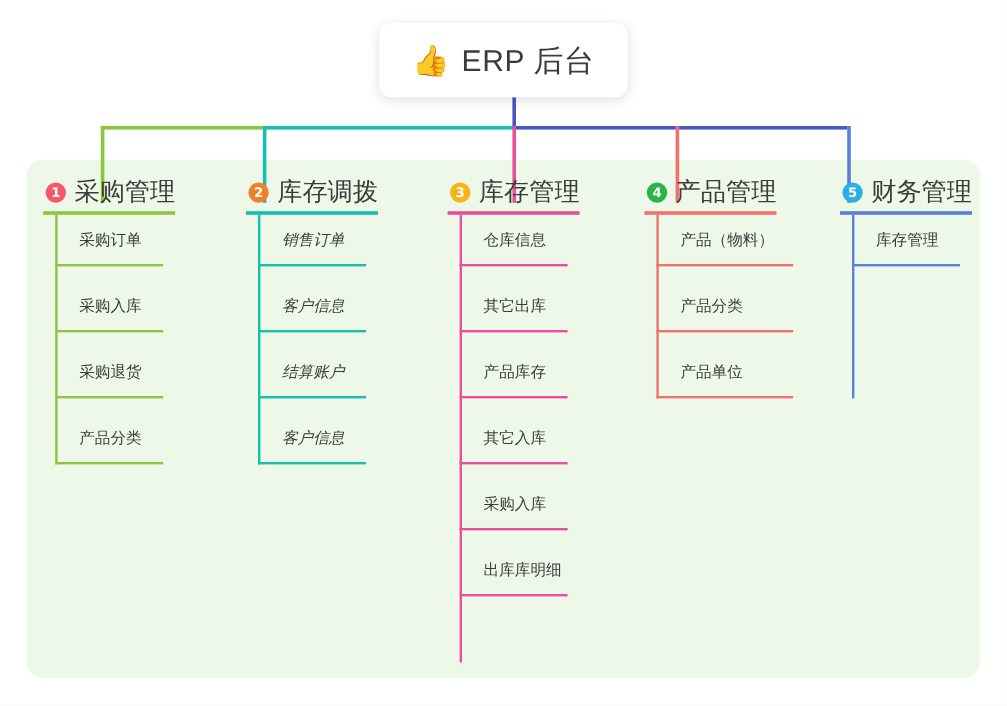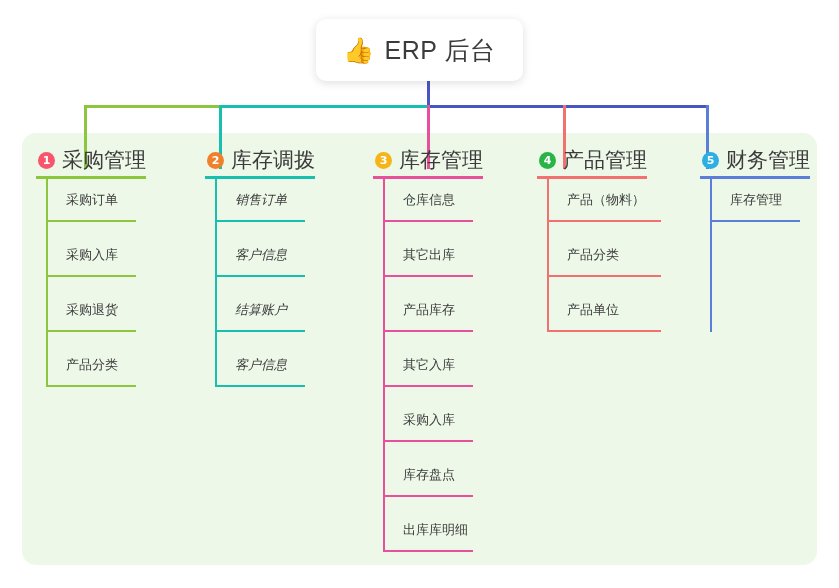--- a/index.html
+++ b/index.html
@@ -154,24 +154,20 @@
           </div>
           <div class="leaf">
             <span class="leaf-label">其它入库</span>
             <div class="leaf-rule" style="width: 90px; background: rgb(232, 80, 155);"></div>
           </div>
           <div class="leaf">
             <span class="leaf-label">采购入库</span>
             <div class="leaf-rule" style="width: 90px; background: rgb(232, 80, 155);"></div>
           </div>
           <div class="leaf">
-            <span class="leaf-label">库存盘点</span>
-            <div class="leaf-rule" style="width: 90px; background: rgb(232, 80, 155);"></div>
-          </div>
-          <div class="leaf">
             <span class="leaf-label">出库库明细</span>
             <div class="leaf-rule" style="width: 90px; background: rgb(232, 80, 155);"></div>
           </div>
         </div>
       </div>
       <div class="branch" style="left: 537px; top: 148px;">
         <div class="b-head">
           <span class="badge" style="background: rgb(40, 180, 70);">4</span>
           <span class="b-title">产品管理</span>
         </div>

